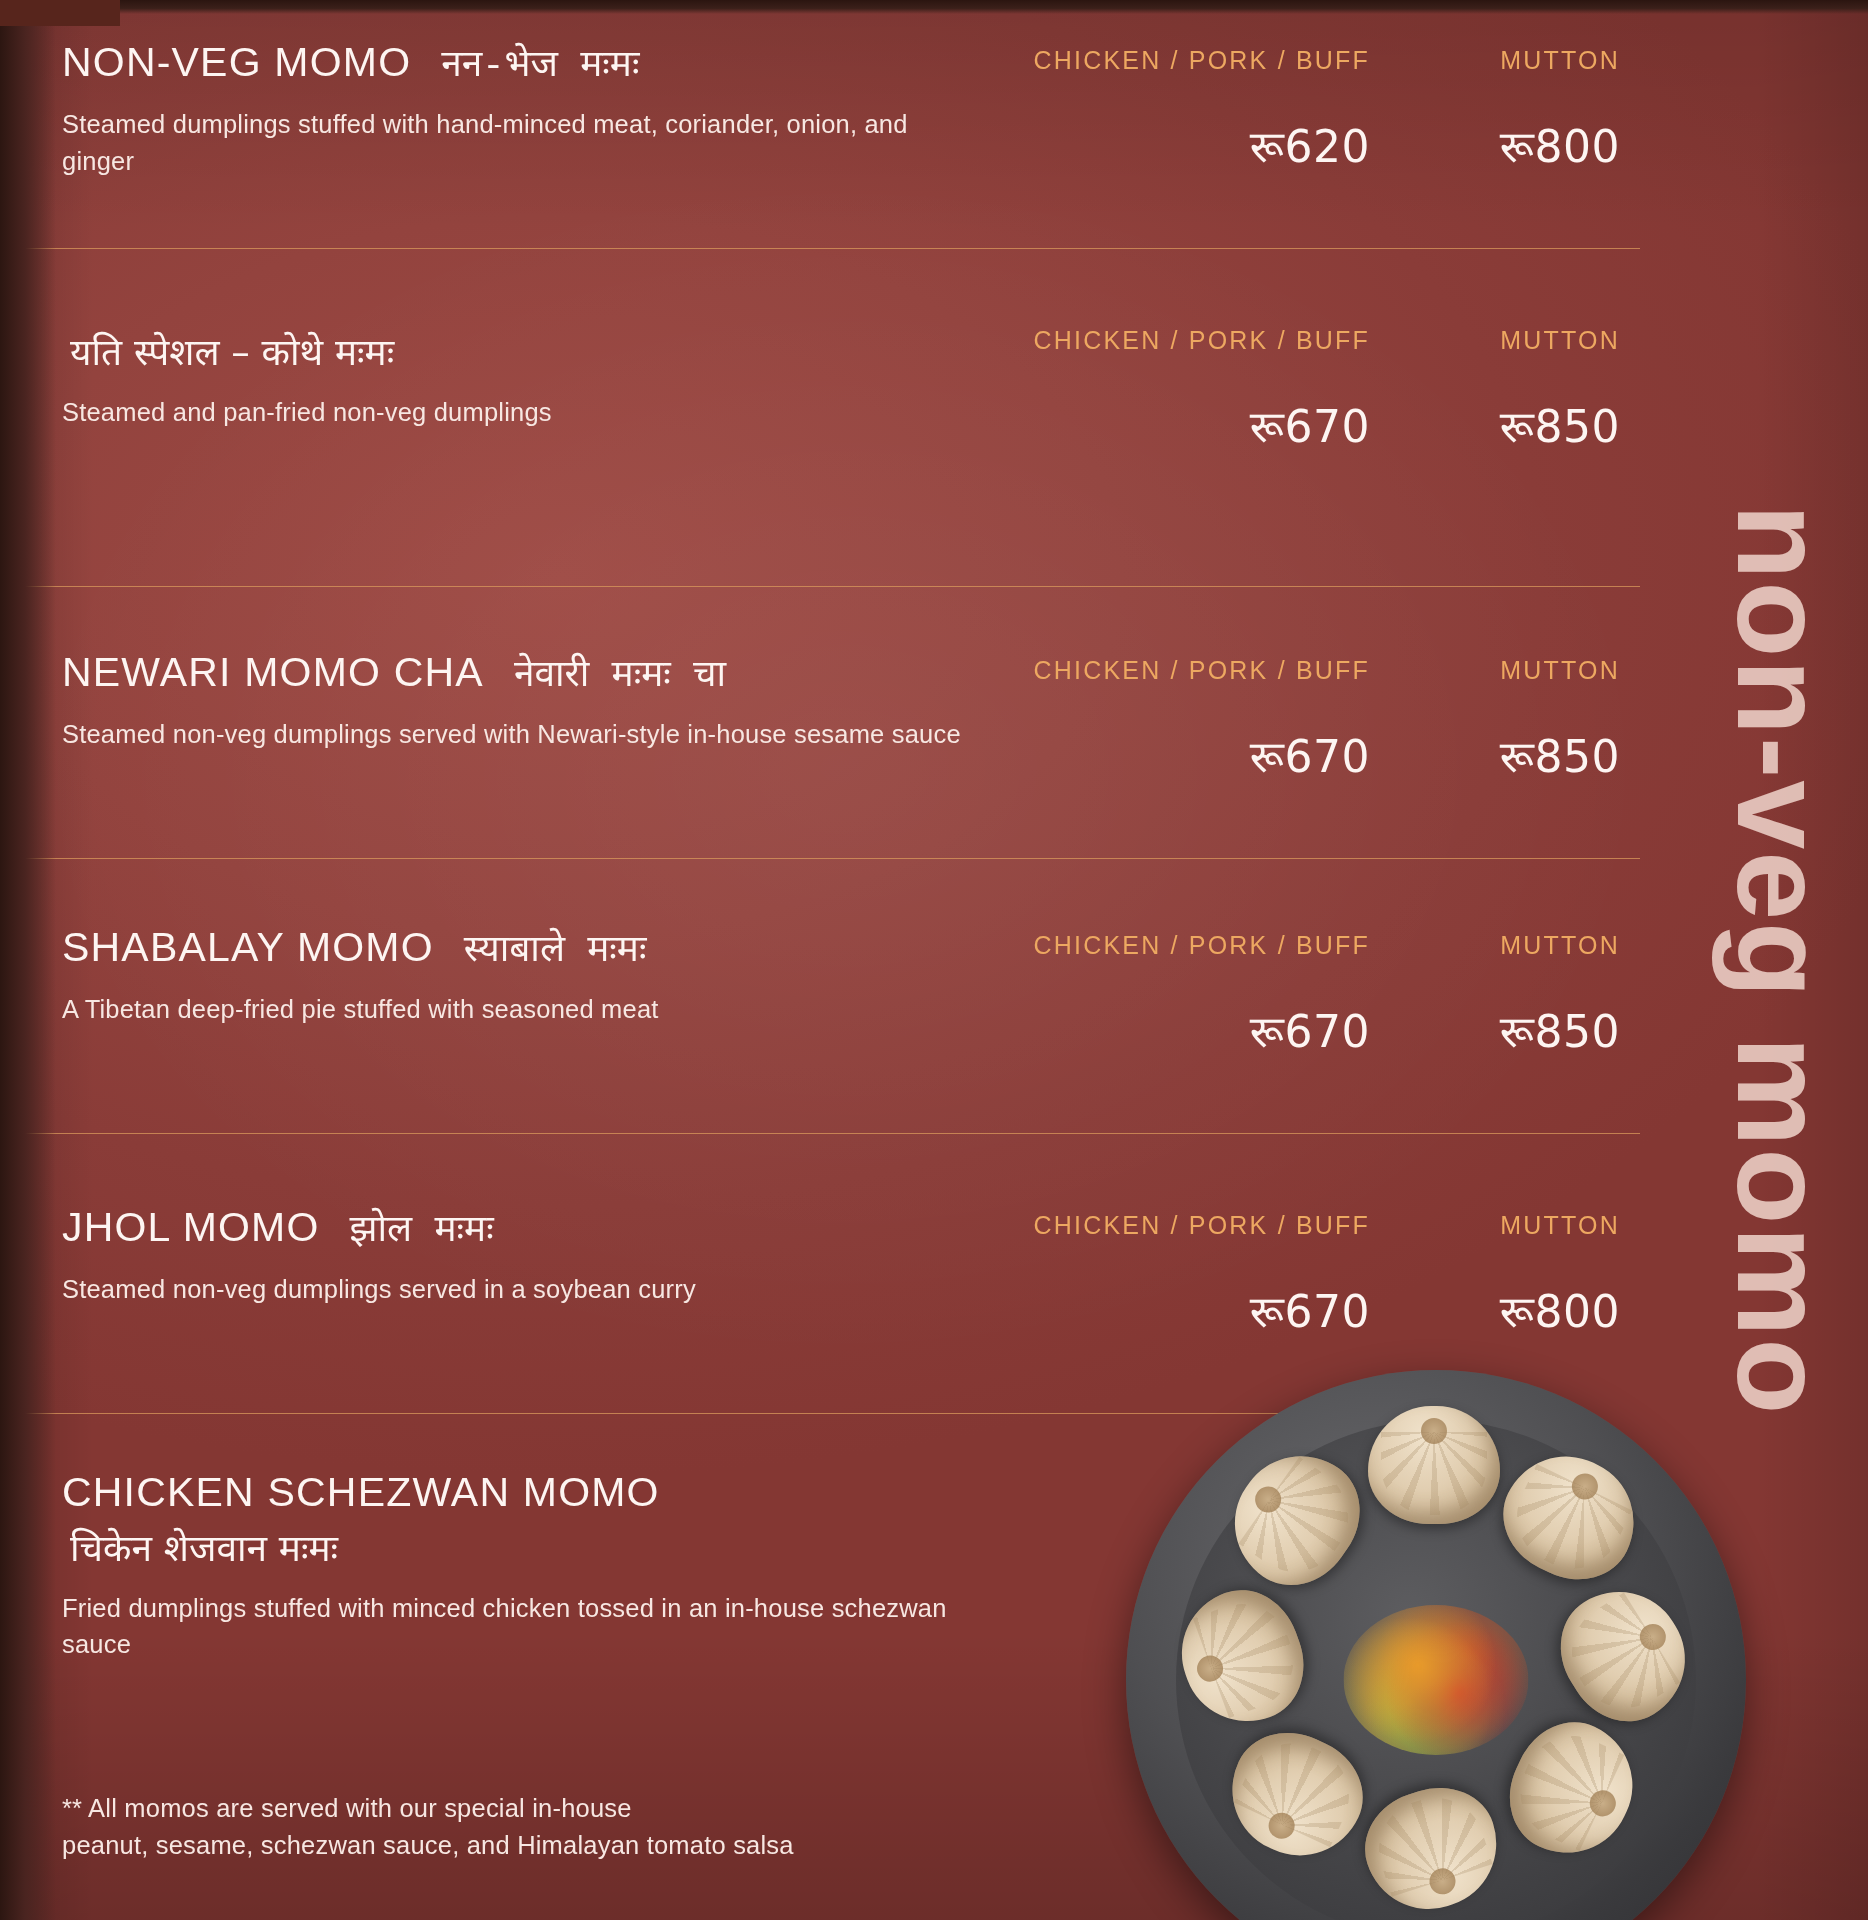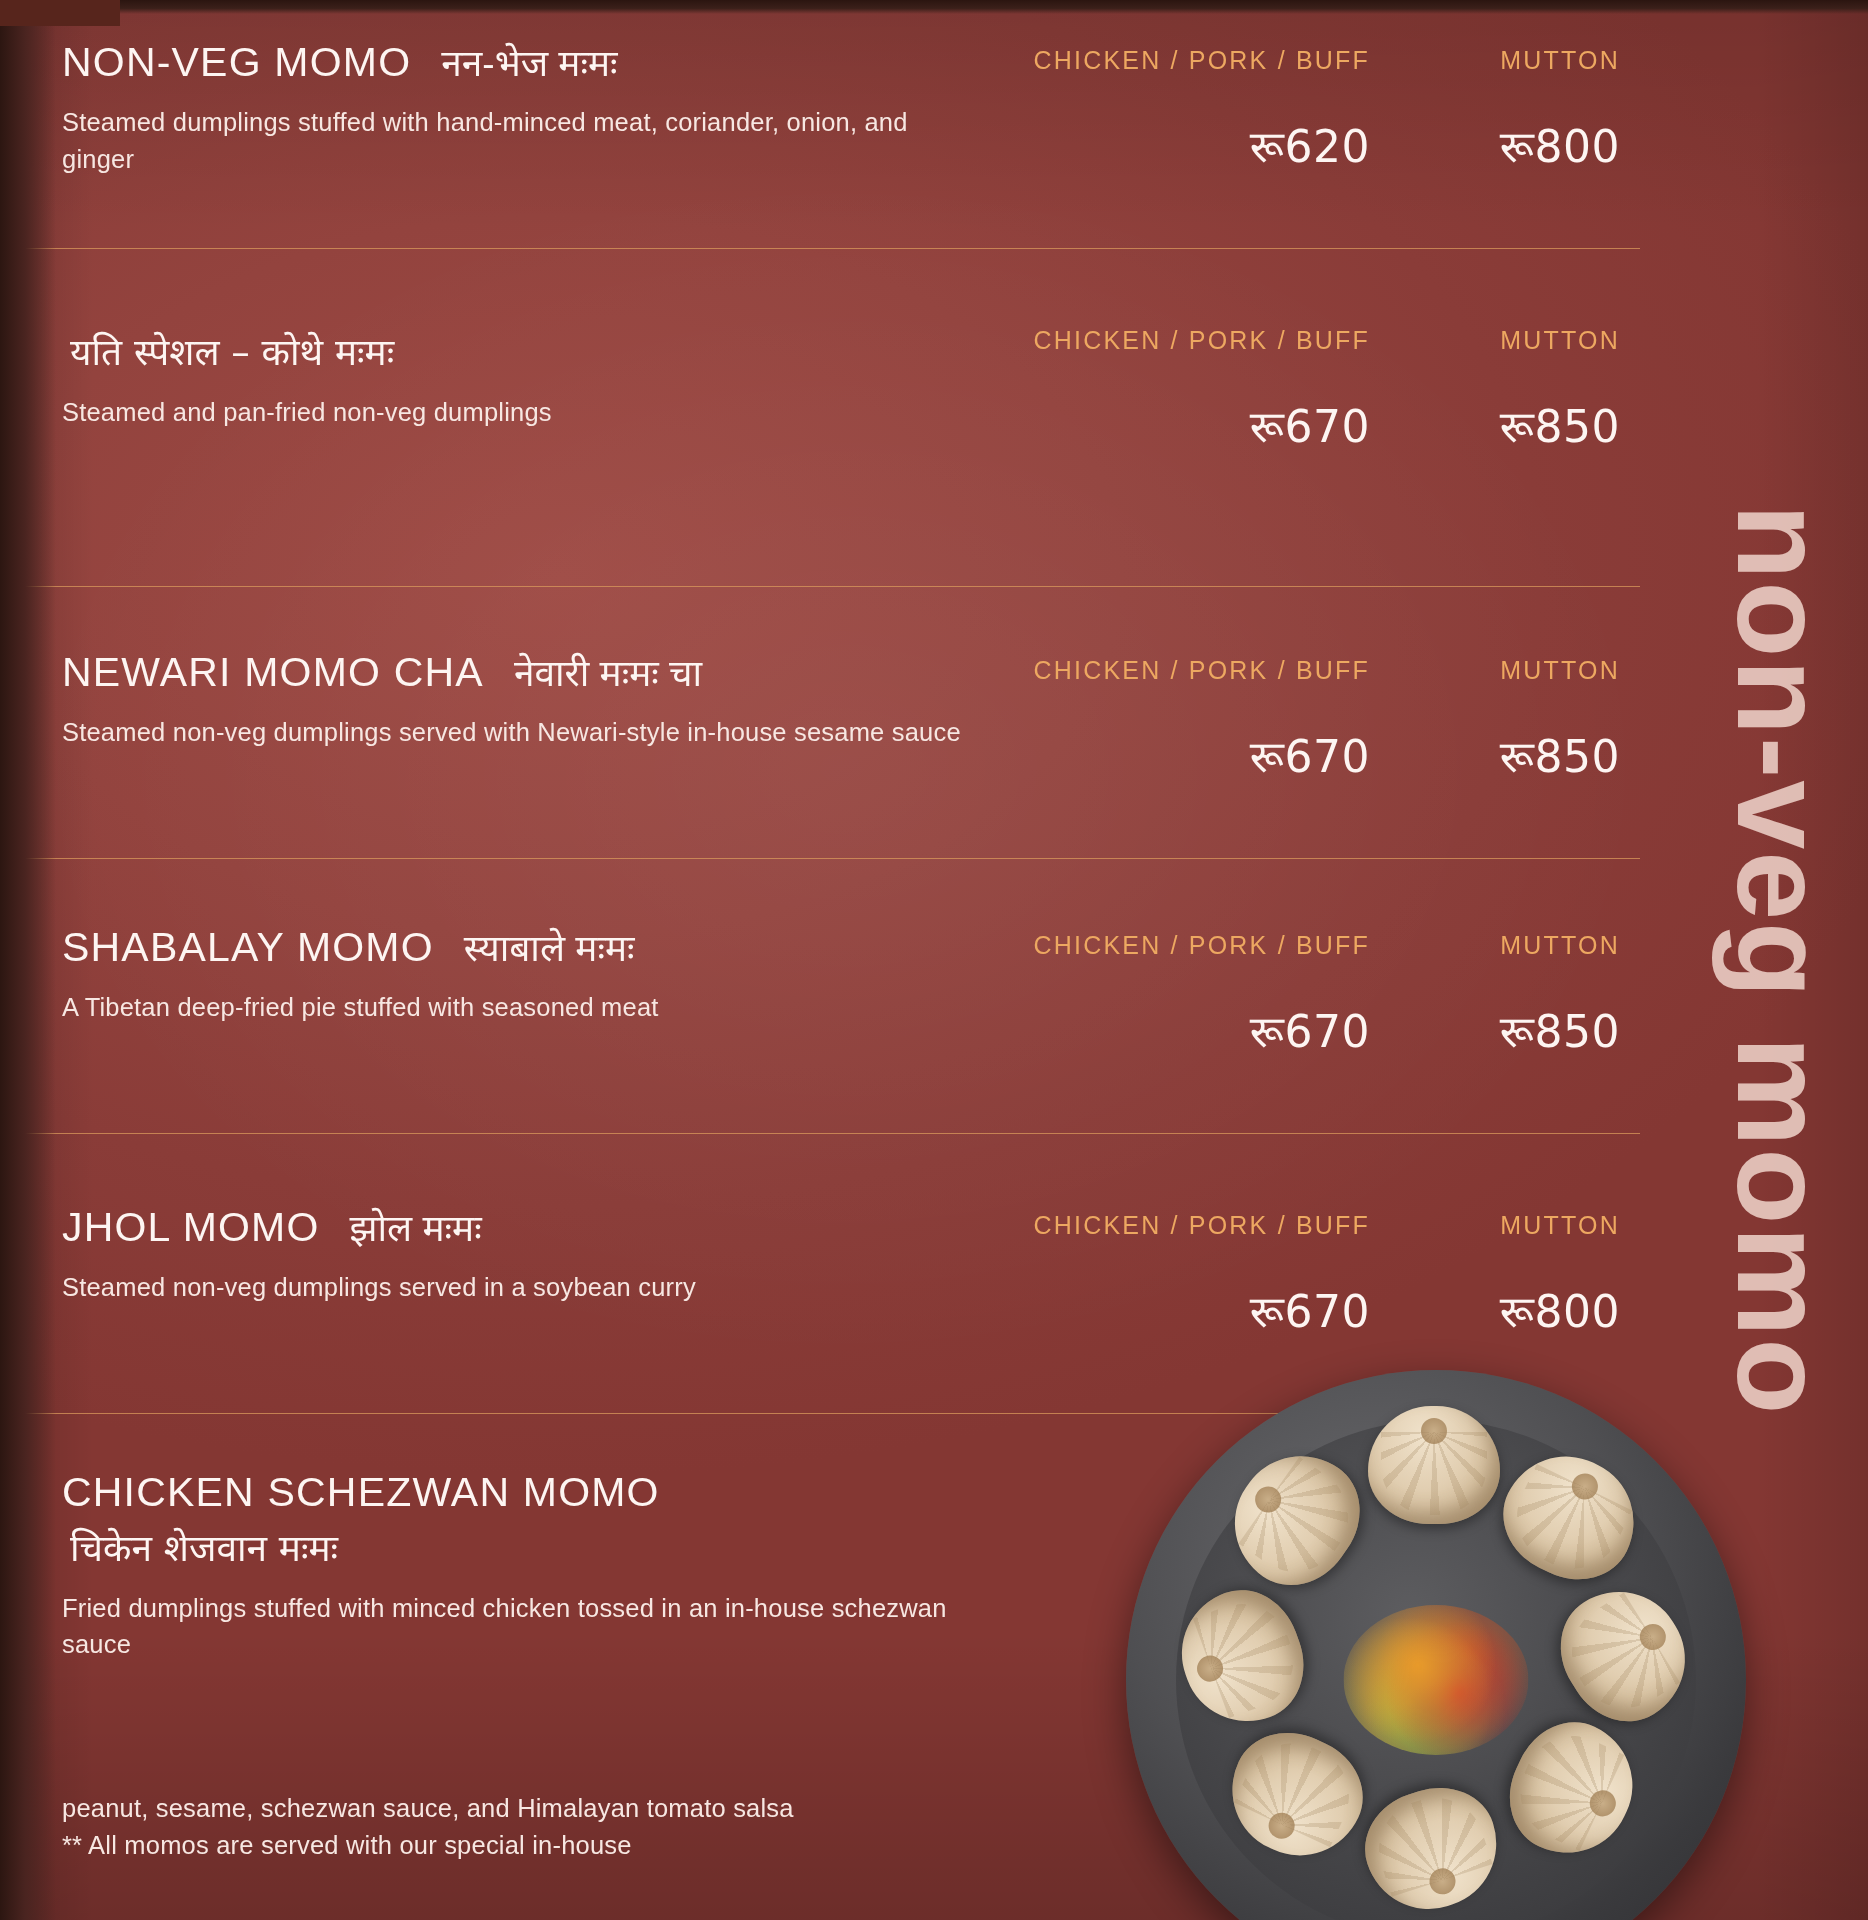--- a/index.html
+++ b/index.html
@@ -120,21 +120,21 @@
     font-weight: 400;
     letter-spacing: 1.2px;
     color: #fdf5f2;
     line-height: 1.12;
   }
 
   .name-np {
     font-size: 37px;
     color: #fdf5f2;
     line-height: 1.2;
-    font-family: Liberation Sans, sans-serif;
+    font-family: Liberation Mono, monospace;
   }
 
   .name-np-block {
     font-size: 37px;
     color: #fdf5f2;
     line-height: 1.25;
     margin-top: 10px;
     font-family: "DejaVu Sans", sans-serif;
     margin-left: 8px;
   }
@@ -362,22 +362,22 @@
       </div>
       <div class="price-block col-main" style="top:10px;">
         <div class="price-head">CHICKEN</div>
         <div class="price-val">रू650</div>
       </div>
     </div>
 
   </div>
 
   <div class="footnote">
+    <div>** All momos are served with our special in-house</div>
     <div>peanut, sesame, schezwan sauce, and Himalayan tomato salsa</div>
-    <div>** All momos are served with our special in-house</div>
   </div>
 
   <div class="side-strip">
     <div class="side-title">non-veg momo</div>
   </div>
 
   <div class="plate-wrap">
     <div class="plate">
       <div class="plate-inner"></div>
       <div class="garnish"></div>

